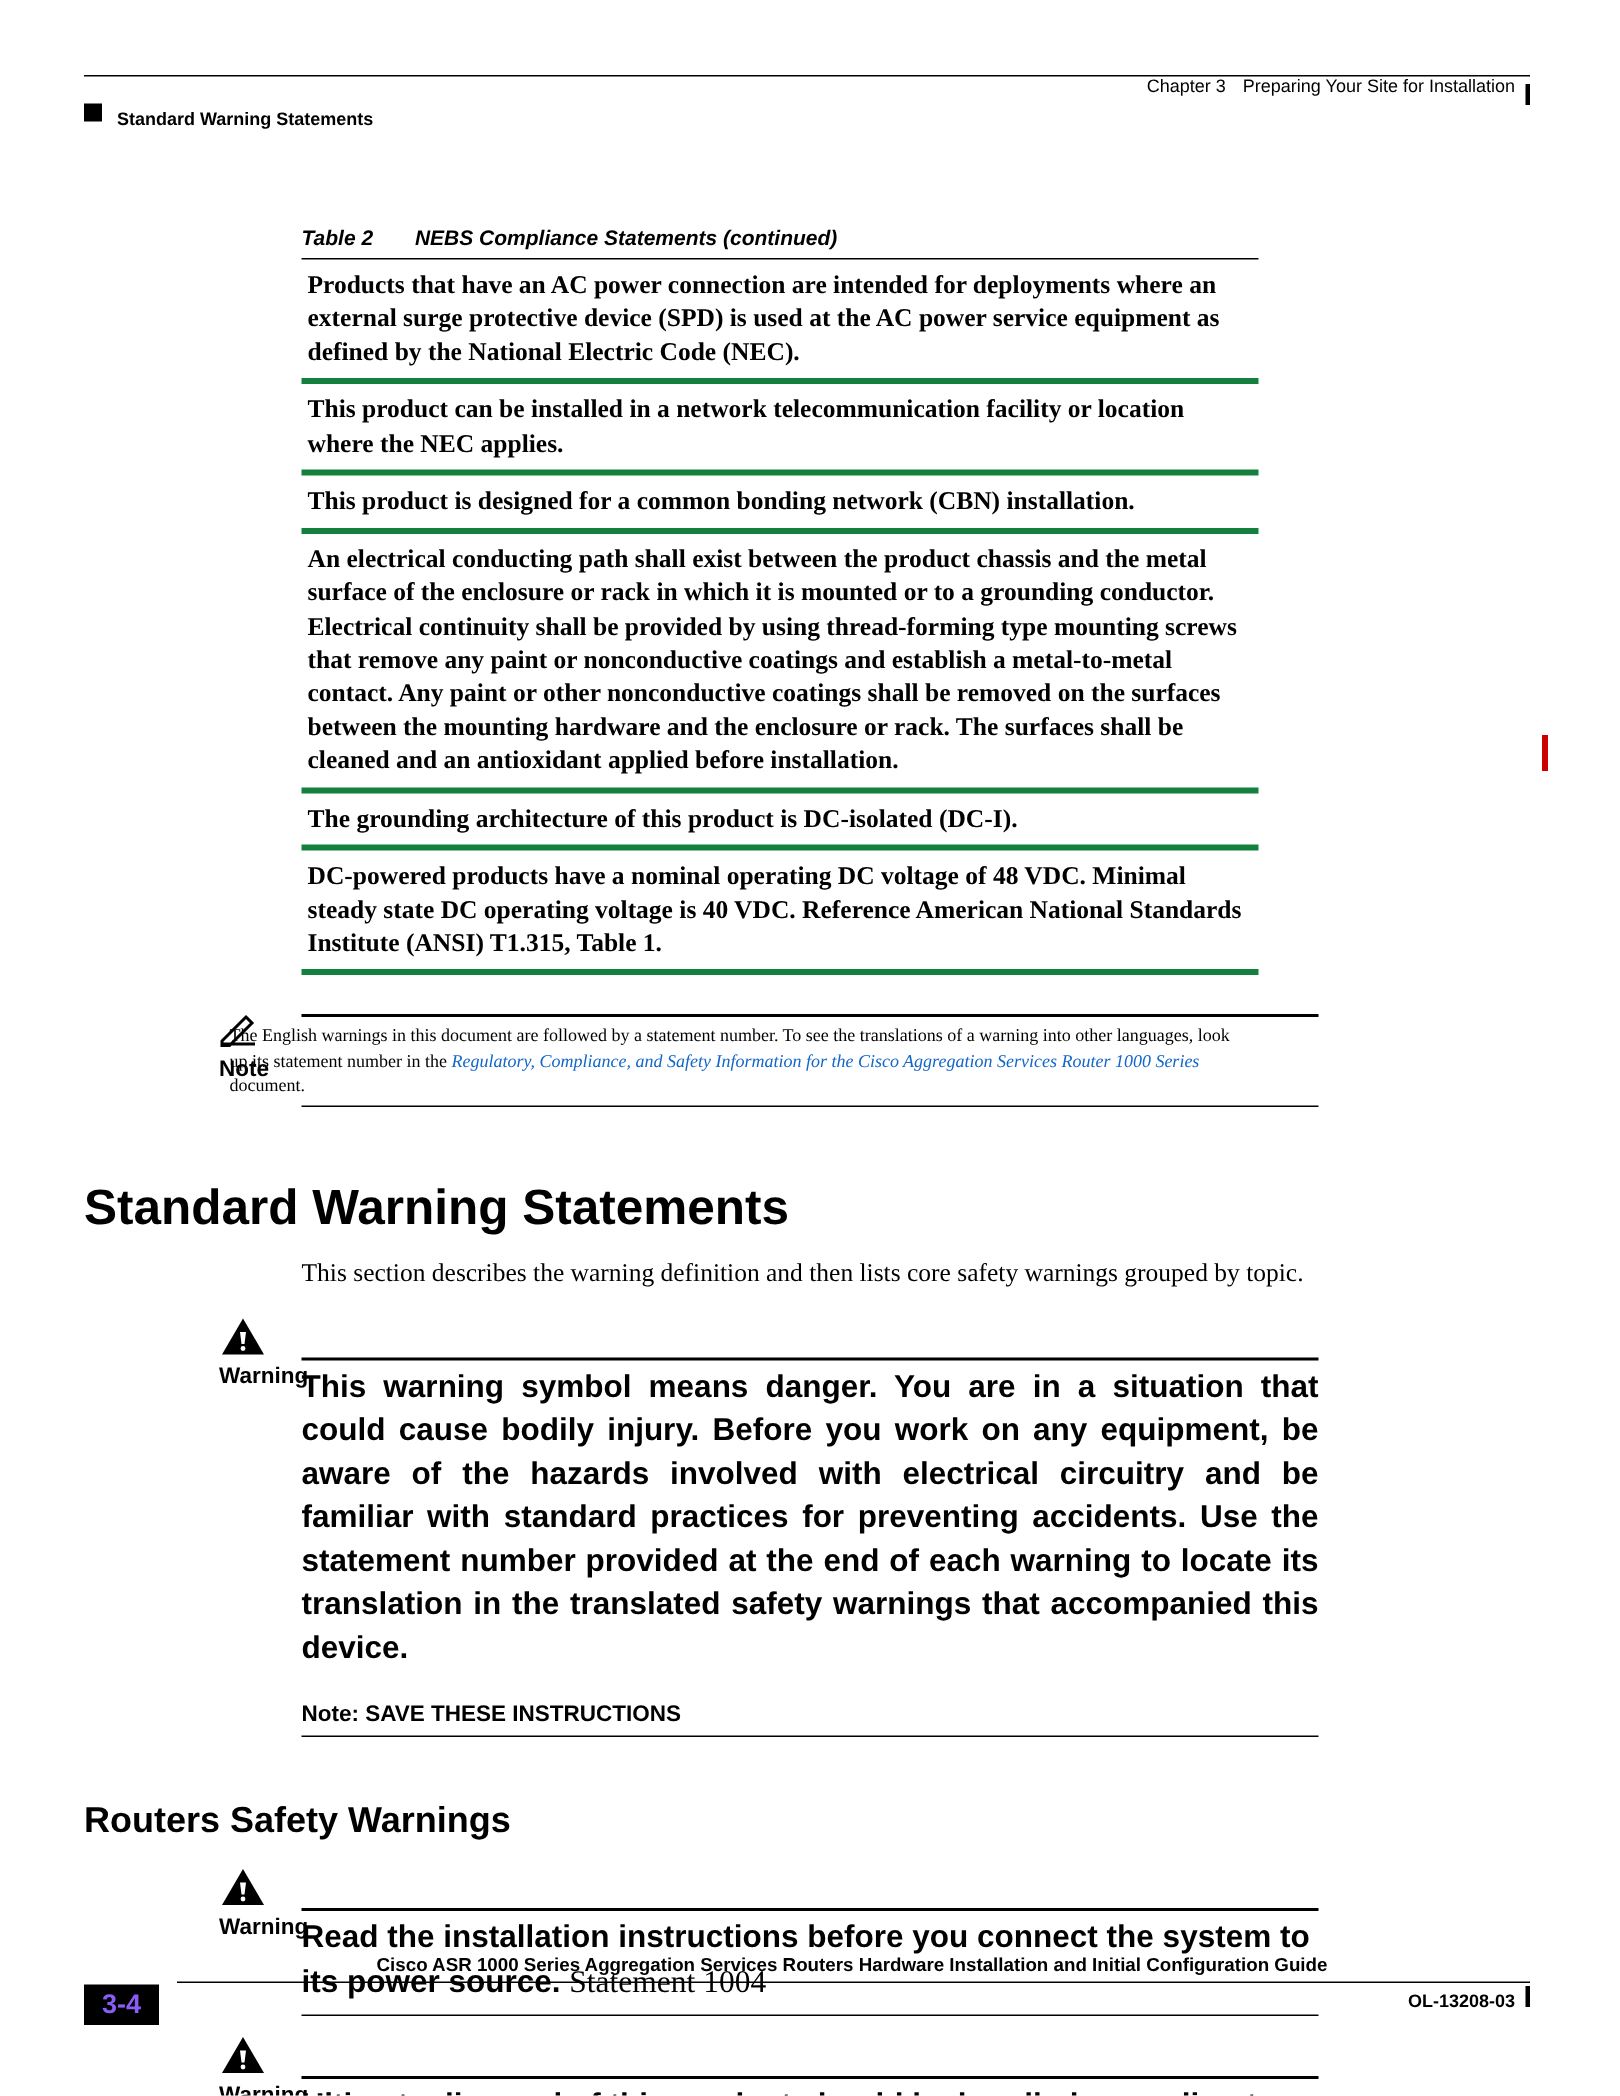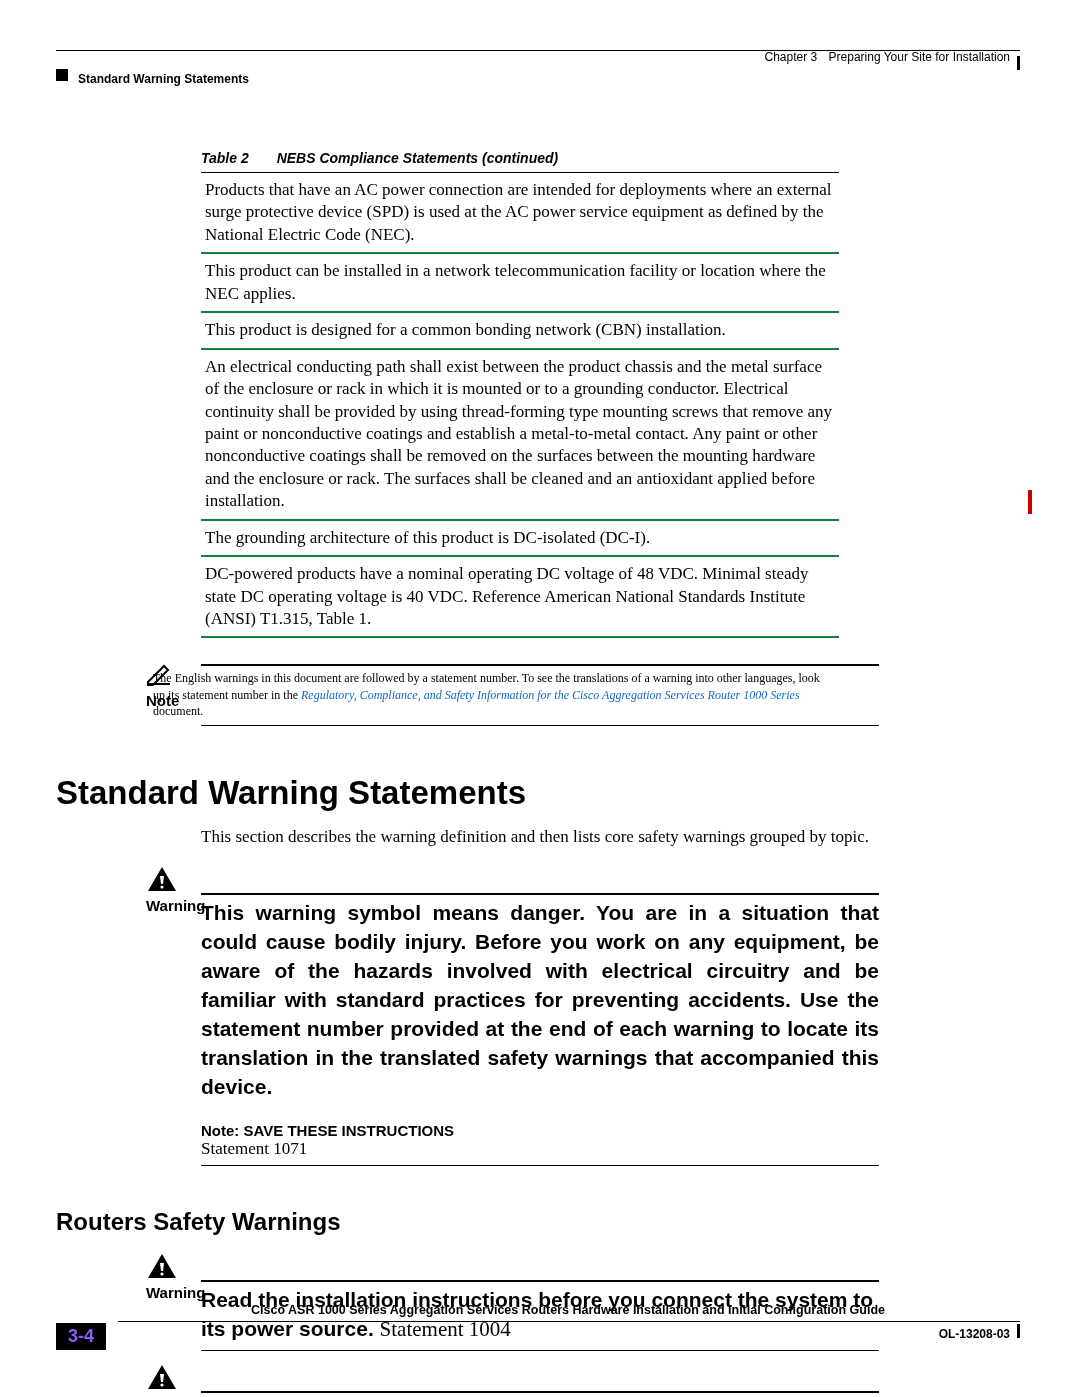--- a/index.html
+++ b/index.html
@@ -77,25 +77,26 @@
     margin-bottom: 6px;
     margin-left: 0;
   }
   .table-caption .tnum { margin-right: 24px; }
   table.nebs {
     border-collapse: collapse;
     width: 638px;
   }
   table.nebs td {
     border-top: 1px solid #000;
-    border-bottom: 2px solid #15803d;
+    border-bottom: 4px solid #15803d;
     padding: 6px 4px;
     font-size: 17px;
     line-height: 1.32;
     vertical-align: top;
+    font-weight: bold;
   }
   .note-block {
     margin-top: 26px;
     position: relative;
     margin-left: -145px;
   }
   .note-icon {
     position: absolute;
     left: 90px;
     top: -2px;
@@ -325,21 +326,20 @@
           <path d="M16 2 L30 26 L2 26 Z" fill="#000"></path>
           <path d="M14 11 L18 11 L17 19 L15 19 Z" fill="#fff"></path>
           <circle cx="16" cy="22" r="1.6" fill="#fff"></circle>
         </svg>
     </span>
     <span class="warn-label">Warning</span>
     <div class="warn-rule-spacer"></div>
     <div class="warn-rule-top"></div>
     <div class="warn-body">This warning symbol means danger. You are in a situation that could cause bodily injury. Before you work on any equipment, be aware of the hazards involved with electrical circuitry and be familiar with standard practices for preventing accidents. Use the statement number provided at the end of each warning to locate its translation in the translated safety warnings that accompanied this device.</div>
     <div class="warn-note">Note: SAVE THESE INSTRUCTIONS</div>
-    <div class="warn-stmt">Statement 1071</div>
     <div class="warn-rule-bottom"></div>
   </div>
 
   <div class="h2">Routers Safety Warnings</div>
 
   <div class="warn-block">
     <span class="warn-icon">
       <svg width="32" height="28" viewBox="0 0 32 28">
           <path d="M16 2 L30 26 L2 26 Z" fill="#000"></path>
           <path d="M14 11 L18 11 L17 19 L15 19 Z" fill="#fff"></path>

